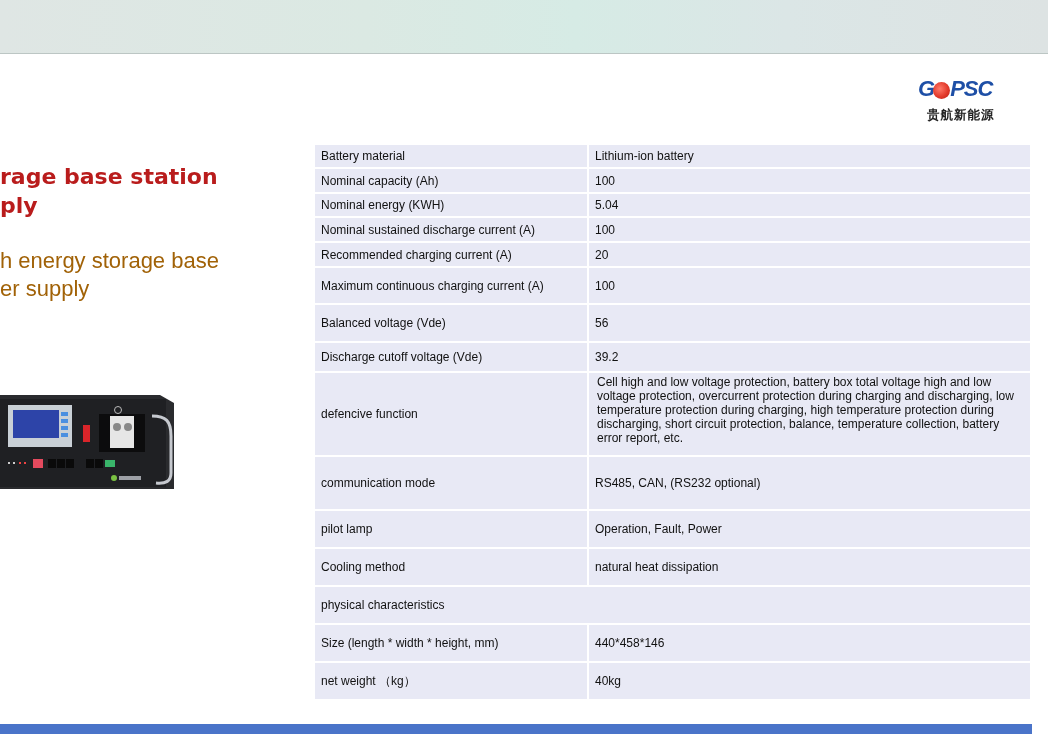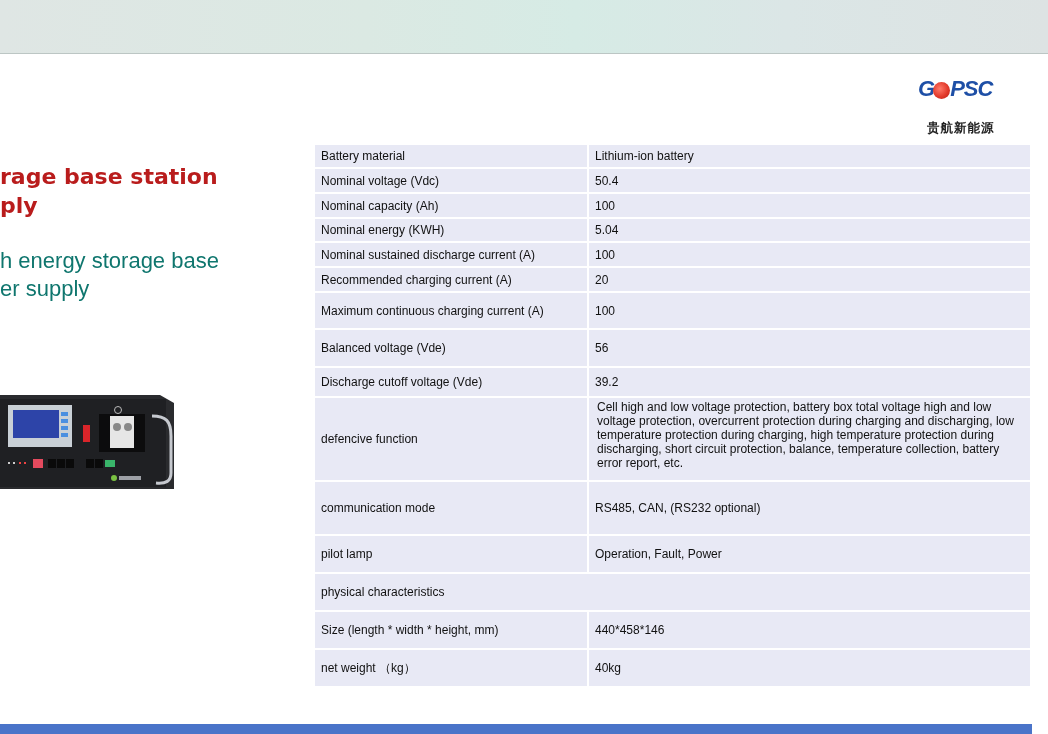--- a/index.html
+++ b/index.html
@@ -9,29 +9,29 @@
   .top-banner {
     position: absolute; left: 0; top: 0; width: 1048px; height: 54px;
     background: linear-gradient(90deg, #dfe6e4 0%, #dbe9e3 35%, #d6ebe5 55%, #dbe6e6 75%, #dde3e3 100%);
     border-bottom: 1px solid #bcc6c4;
   }
 
   .logo { position: absolute; left: 918px; top: 76px; width: 96px; height: 50px; }
   .logo-mark { display: flex; align-items: center; height: 26px; }
   .logo-letter { font-family: "Liberation Sans", sans-serif; font-weight: bold; font-style: italic; font-size: 22px; color: #1e4fa6; letter-spacing: -1px; line-height: 26px; }
   .logo-o { display: inline-block; width: 17px; height: 17px; border-radius: 50%; background: radial-gradient(circle at 40% 40%, #ff7a6a 0%, #e23a2b 55%, #b71c12 100%); margin: 0 0 0 -1px; position: relative; top: 1px; }
-  .logo-cn { font-family: "DejaVu Sans", sans-serif; font-weight: bold; font-size: 12.5px; color: #222; letter-spacing: 1px; margin-left: 9px; margin-top: 18px; }
+  .logo-cn { font-family: "DejaVu Sans", sans-serif; font-weight: bold; font-size: 12.5px; color: #222; letter-spacing: 1px; margin-left: 9px; margin-top: 5px; }
 
   .title {
     position: absolute; left: 0; top: 162px; width: 300px;
     font-family: "DejaVu Sans", sans-serif; font-weight: bold; font-size: 22px; line-height: 29px; color: #b91c1c;
   }
   .subtitle {
     position: absolute; left: 0; top: 247px; width: 300px;
-    font-family: "Liberation Sans", sans-serif; font-size: 22px; line-height: 28px; color: #0f766e;
+    font-family: "Liberation Sans", sans-serif; font-size: 22px; line-height: 28px; color: #a16207;
   }
 
   .product {
     position: absolute; left: 0; top: 391px; width: 174px; height: 99px;
   }
 
   .spec-table {
     position: absolute; left: 313px; top: 143px; width: 719px;
     border-collapse: collapse; table-layout: fixed;
     font-family: "Liberation Sans", sans-serif; font-size: 12px; color: #111;
@@ -110,24 +110,20 @@
   <rect x="119" y="85" width="22" height="4" fill="#9da0a6"></rect>
 </svg>
 
 <table class="spec-table">
   <tbody>
     <tr style="height:24px">
       <td class="label">Battery material</td>
       <td>Lithium-ion battery</td>
     </tr>
     <tr style="height:25px">
-      <td class="label">Nominal voltage (Vdc)</td>
-      <td>50.4</td>
-    </tr>
-    <tr style="height:25px">
       <td class="label">Nominal capacity (Ah)</td>
       <td>100</td>
     </tr>
     <tr style="height:24px">
       <td class="label">Nominal energy (KWH)</td>
       <td>5.04</td>
     </tr>
     <tr style="height:25px">
       <td class="label">Nominal sustained discharge current (A)</td>
       <td>100</td>
@@ -156,20 +152,24 @@
     </tr>
     <tr style="height:54px">
       <td class="label">communication mode</td>
       <td>RS485, CAN, (RS232 optional)</td>
     </tr>
     <tr style="height:38px">
       <td class="label">pilot lamp</td>
       <td>Operation, Fault, Power</td>
     </tr>
     <tr style="height:38px">
+      <td class="label">Cooling method</td>
+      <td>natural heat dissipation</td>
+    </tr>
+    <tr style="height:38px">
       <td colspan="2">physical characteristics</td>
     </tr>
     <tr style="height:38px">
       <td class="label">Size (length * width * height, mm)</td>
       <td>440*458*146</td>
     </tr>
     <tr style="height:38px">
       <td class="label">net weight （kg）</td>
       <td>40kg</td>
     </tr>

